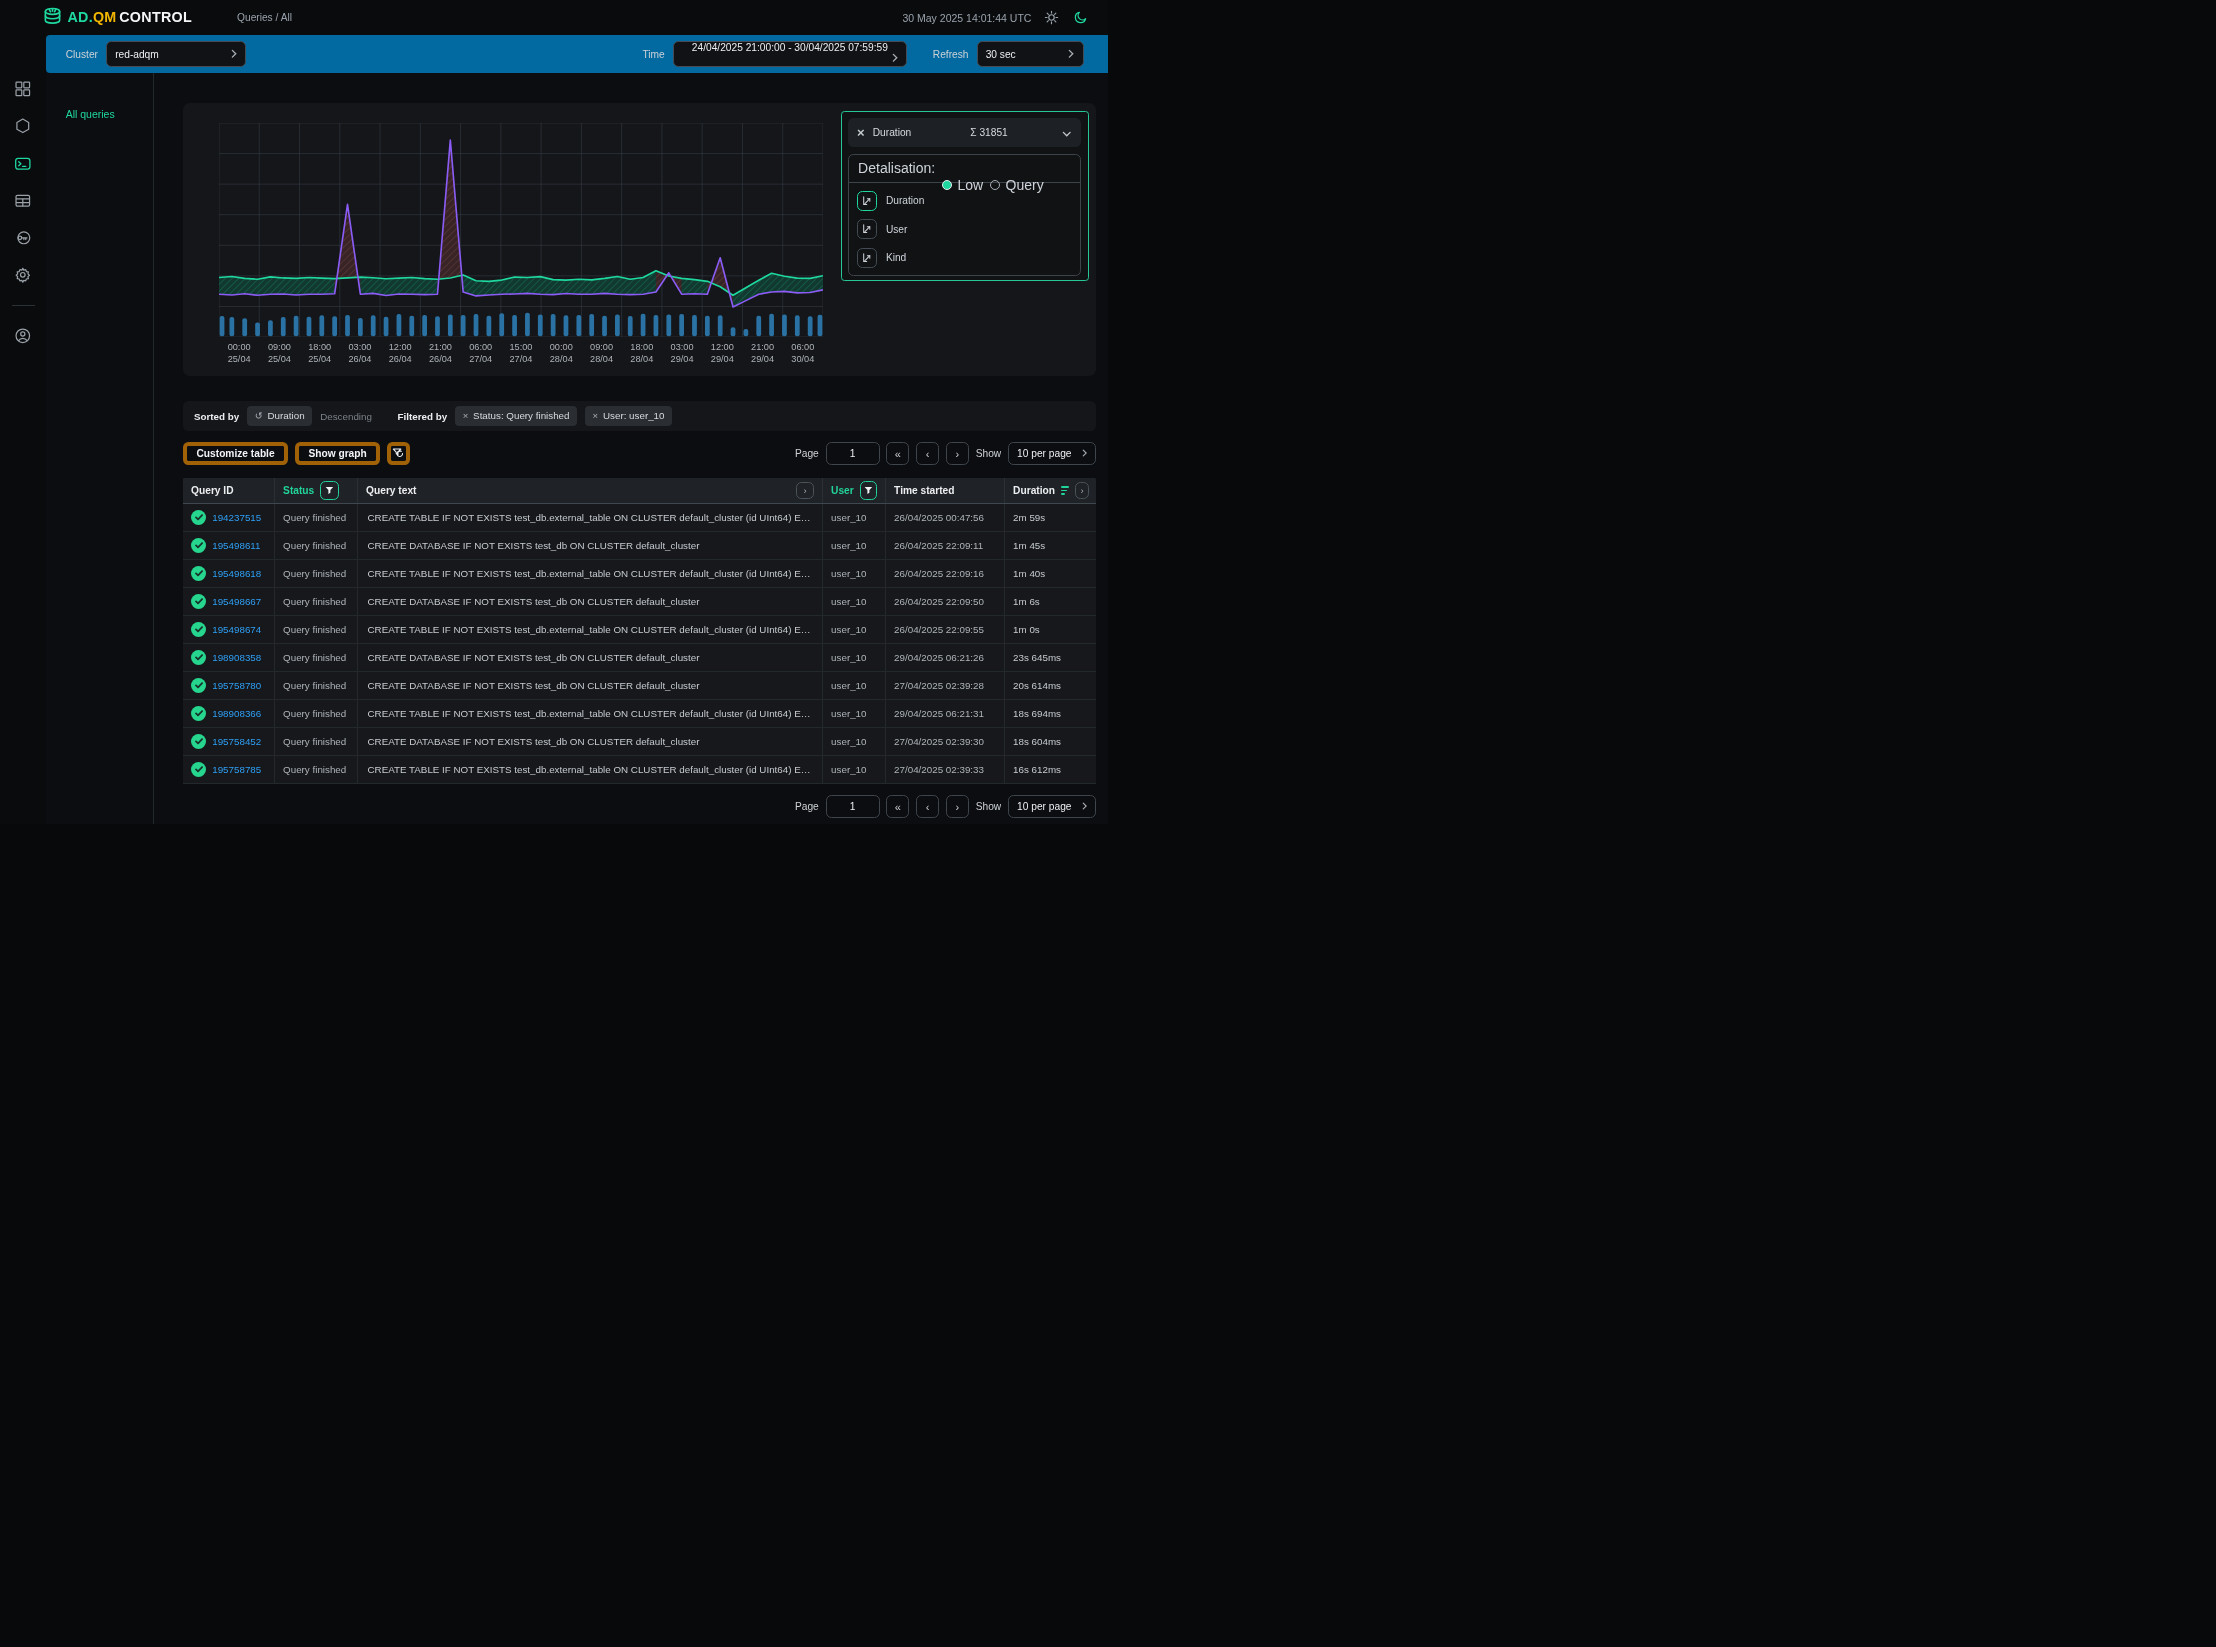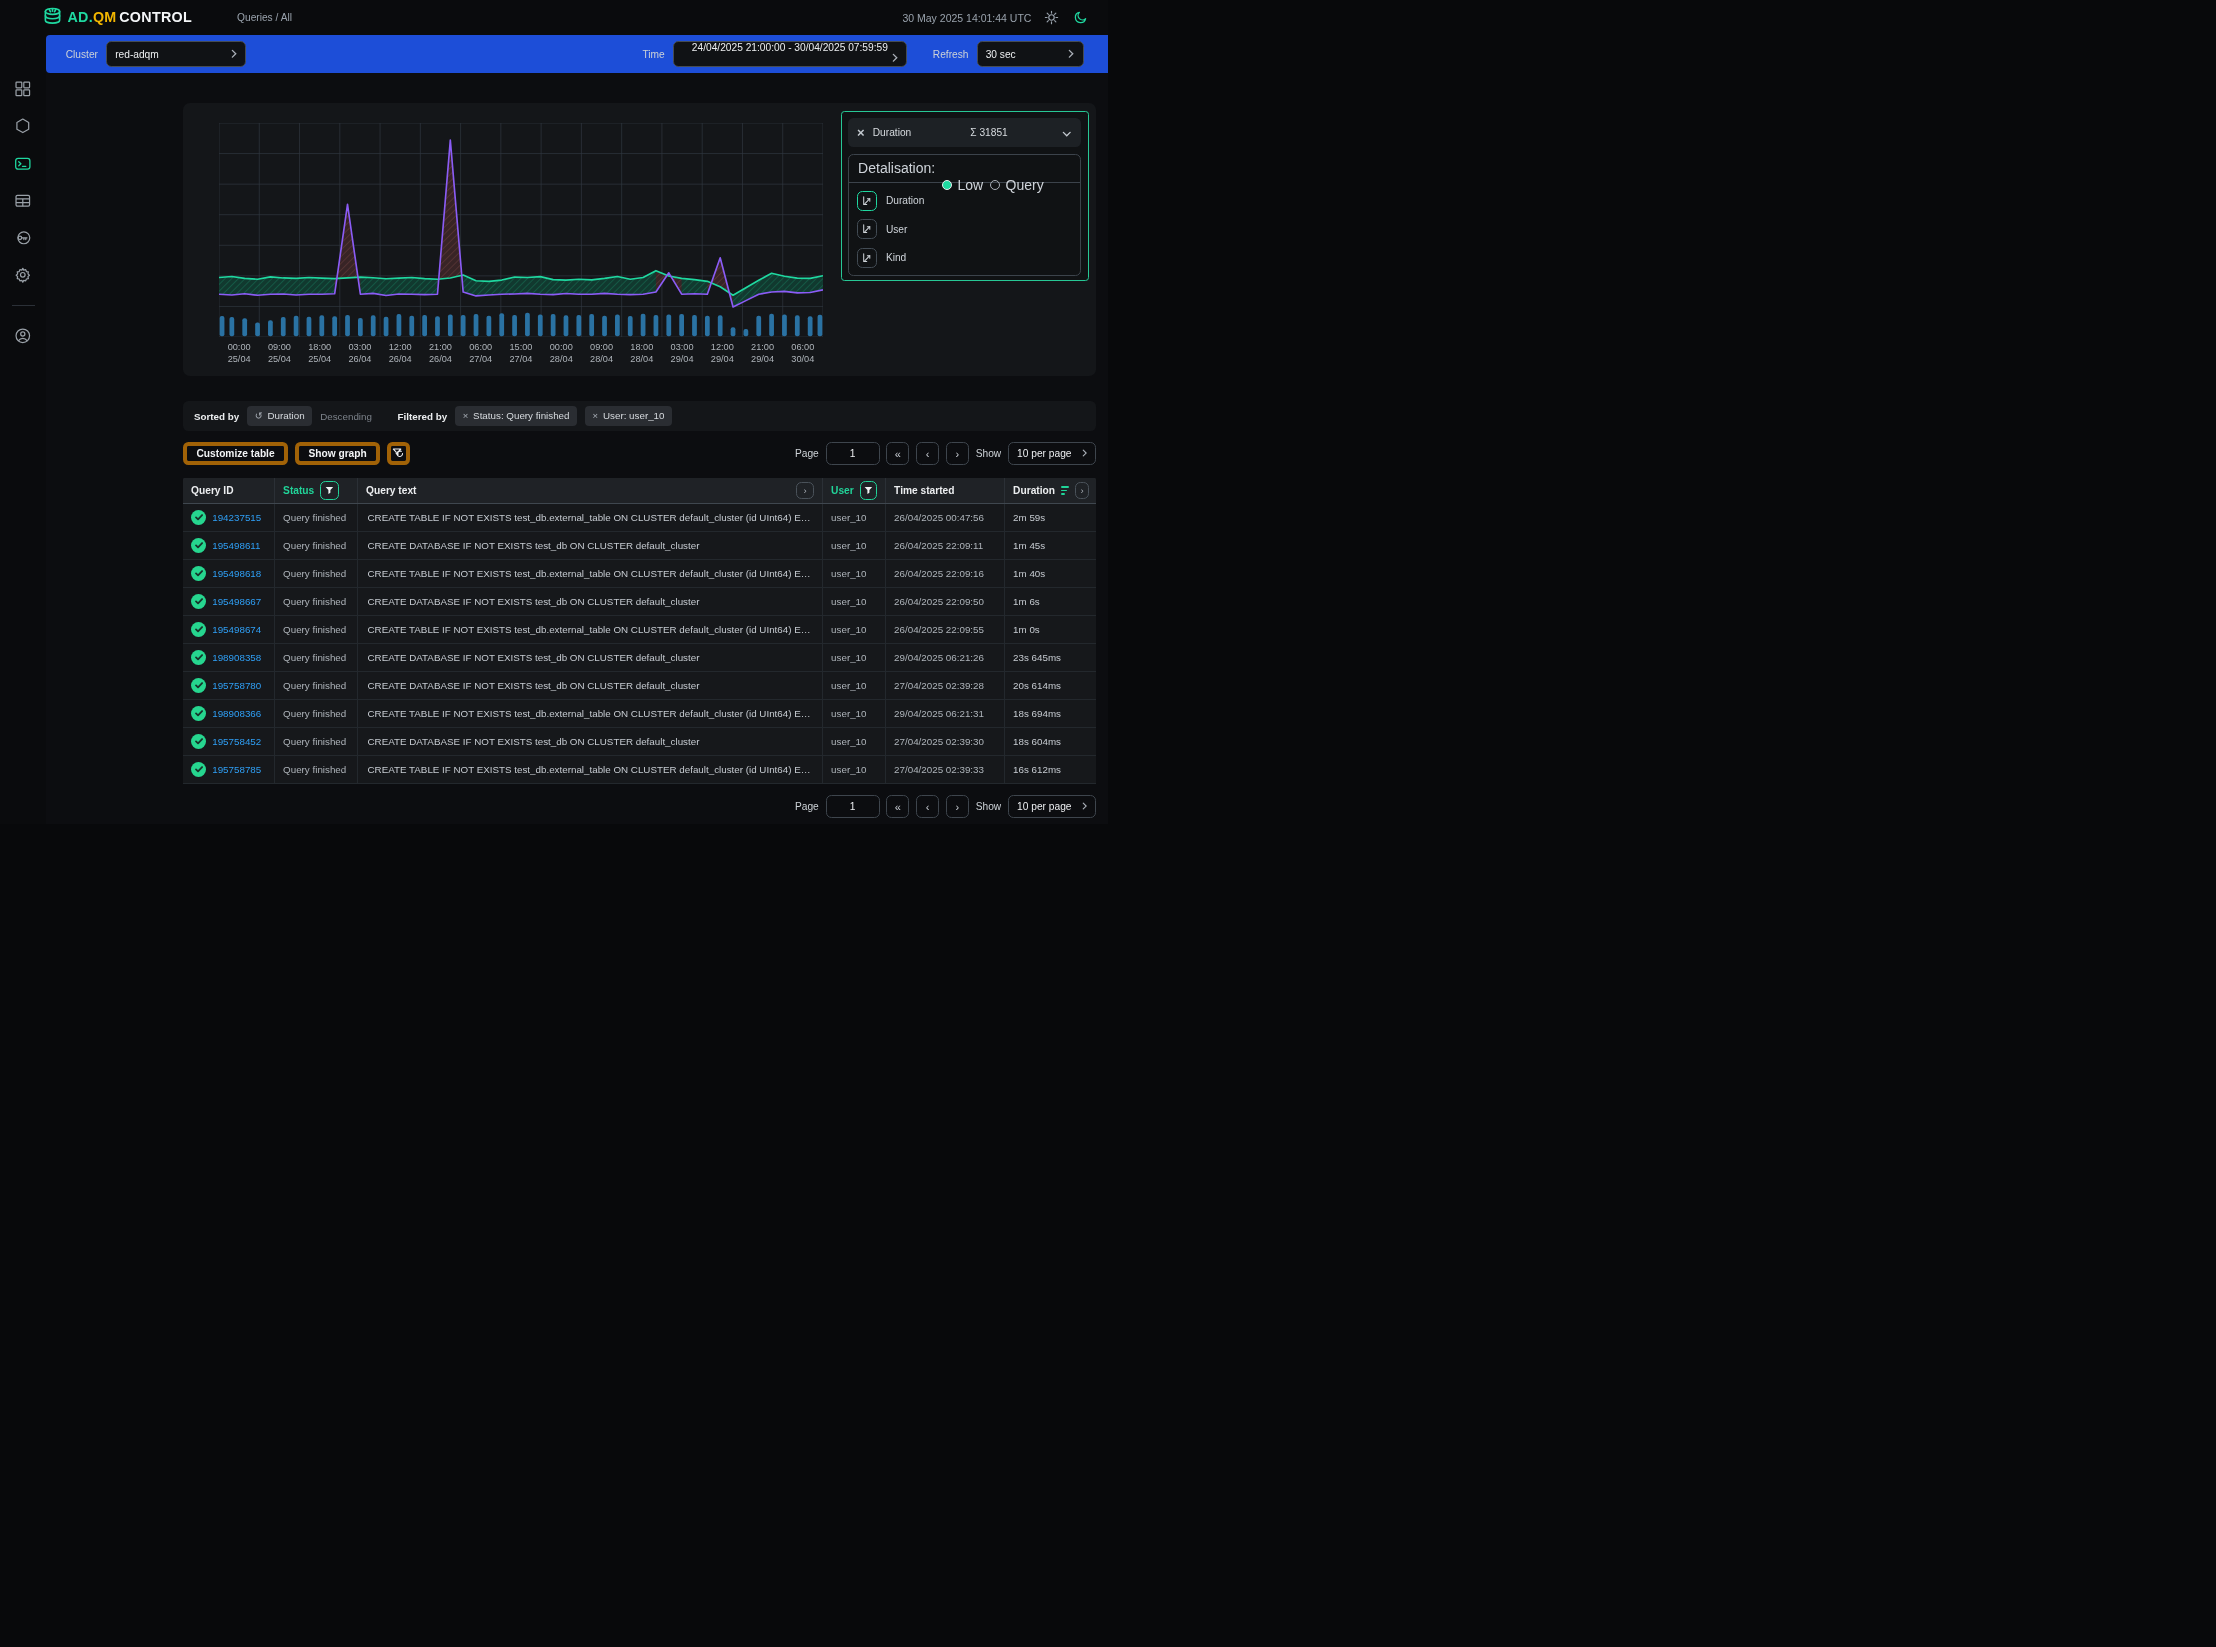--- a/index.html
+++ b/index.html
@@ -10,21 +10,21 @@
   .topbar{position:absolute;left:0;top:0;width:1108px;height:35px;display:flex;align-items:center;background:#0a0b0d;}
   .logo{display:flex;align-items:center;gap:5.4px;margin-left:43px;}
   .logo-text{font-size:14.3px;font-weight:700;letter-spacing:0.3px;}
   .lg-green{color:#1fd8a0;} .lg-yellow{color:#f2b600;} .lg-white{color:#f4f6f8;margin-left:2.7px;}
   .breadcrumb{margin-left:45px;font-size:10.2px;color:#9aa3ad;}
   .top-right{margin-left:auto;display:flex;align-items:center;gap:11px;margin-right:19px;}
   .datetime{font-size:10.5px;color:#9aa3ad;}
   .theme-btn{background:none;border:none;padding:1.4px;cursor:pointer;display:flex;}
 
   
-  .strip{position:absolute;left:46px;top:35px;width:1062px;height:38px;background:#1d4ed8;border-radius:4.1px 0 0 4.1px;display:flex;align-items:center;padding:0 24.4px 0 19.7px;}
+  .strip{position:absolute;left:46px;top:35px;width:1062px;height:38px;background:#0369a1;border-radius:4.1px 0 0 4.1px;display:flex;align-items:center;padding:0 24.4px 0 19.7px;}
   .fld-label{font-size:10.2px;color:#cdd2d7;margin-right:8.1px;}
   .selbox{height:26px;background:#101215;border:0.7px solid #454c54;border-radius:5.4px;display:flex;align-items:center;padding:0 8.1px;font-size:10.2px;color:#eceef0;cursor:pointer;}
   .selbox .chev{margin-left:auto;}
   .cluster-box{width:140px;}
   .time-box{width:234px;flex-direction:column;}
   .refresh-box{width:107px;}
   .grow{flex:1;}
   .chev svg{display:block;}
 
   
@@ -209,20 +209,23 @@
     <div class="ic-divider"></div>
     <button class="ic-btn">
       <svg width="17.6" height="17.6" viewBox="0 0 26 26" fill="none" stroke="currentColor" stroke-width="1.8" stroke-linecap="round">
           <circle cx="13" cy="13" r="10"></circle>
           <circle cx="13" cy="10.3" r="3.1"></circle>
           <path d="M6.8 20.2a7.2 7.2 0 0 1 12.4 0"></path>
         </svg>
     </button>
   </div>
 
+  <div class="subnav">
+    <button class="subnav-item">All queries</button>
+  </div>
 
   <div class="graph-panel">
     <svg id="chart-svg" class="plot" viewBox="0 0 890 316" preserveAspectRatio="none">
       <defs>
         <pattern id="hatch-g" width="7" height="7" patternUnits="userSpaceOnUse" patternTransform="rotate(45)">
           <rect width="7" height="7" fill="#103f33" opacity="0.85"></rect>
           <line x1="0" y1="0" x2="0" y2="7" stroke="#1fd8a0" stroke-width="1.6" opacity="0.35"></line>
         </pattern>
         <pattern id="hatch-r" width="7" height="7" patternUnits="userSpaceOnUse" patternTransform="rotate(45)">
           <rect width="7" height="7" fill="#3c2125" opacity="0.9"></rect>

